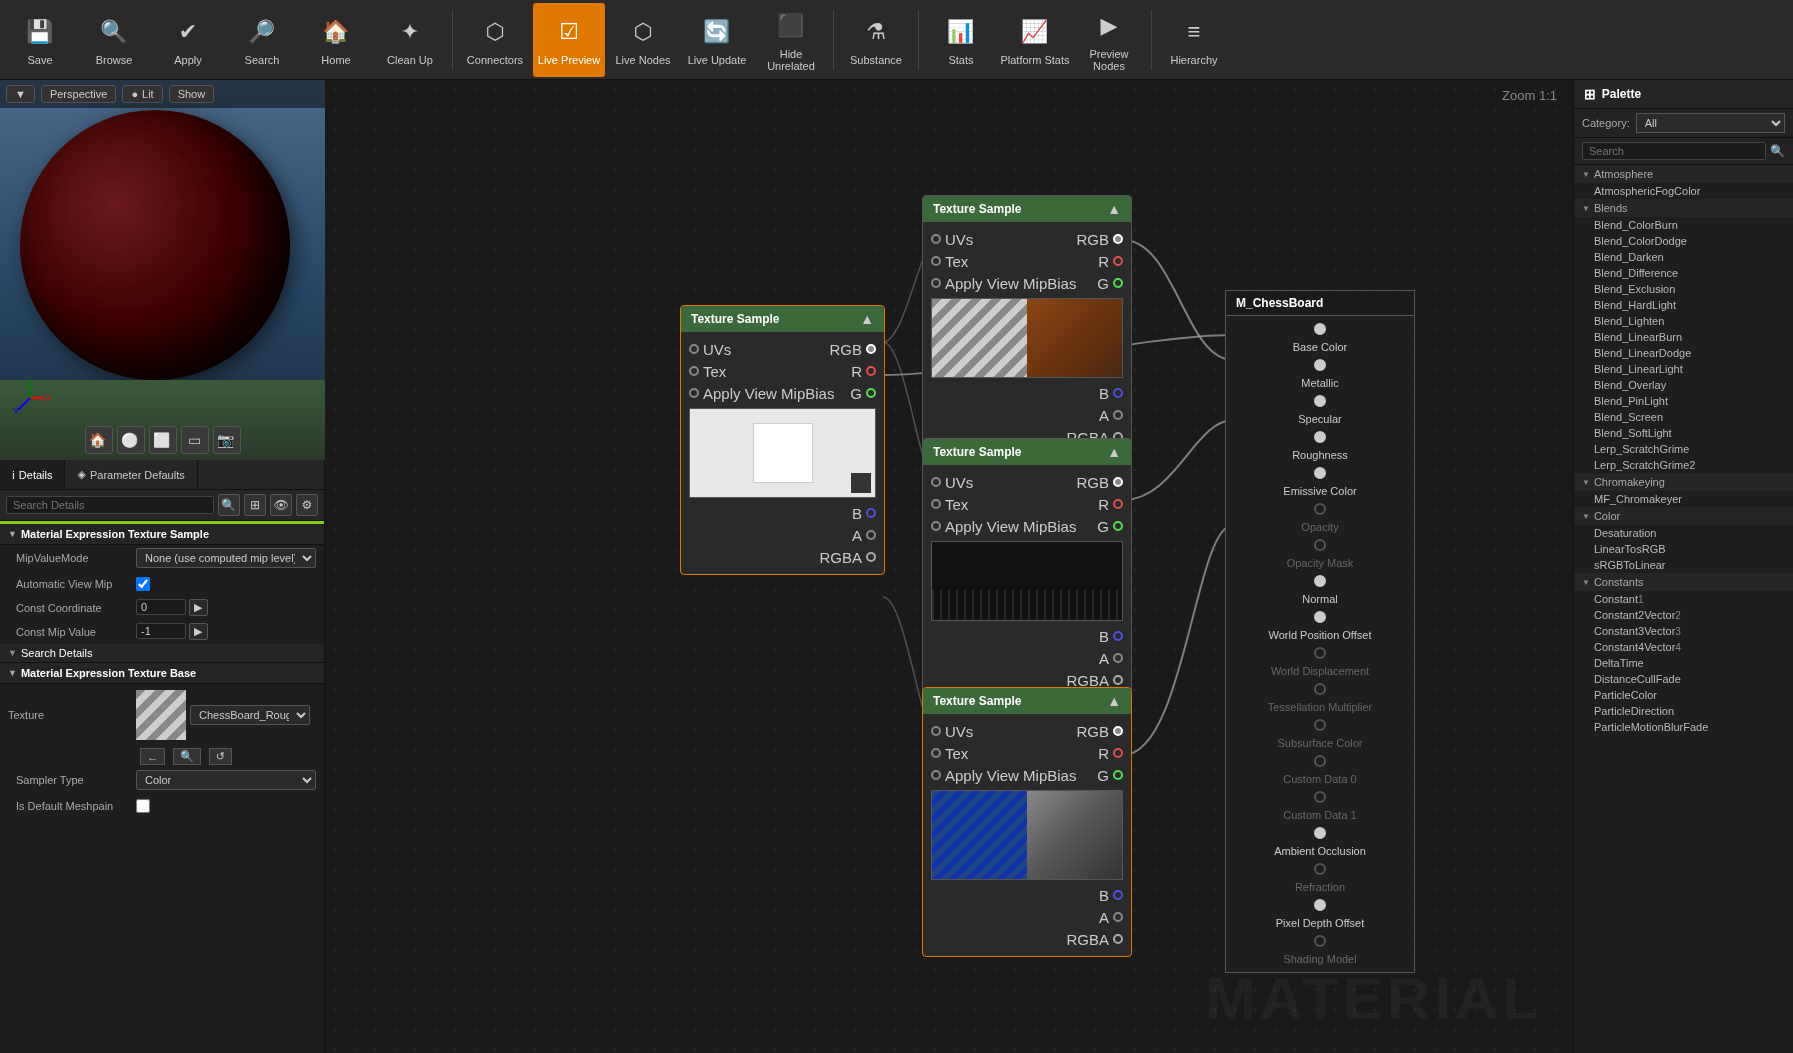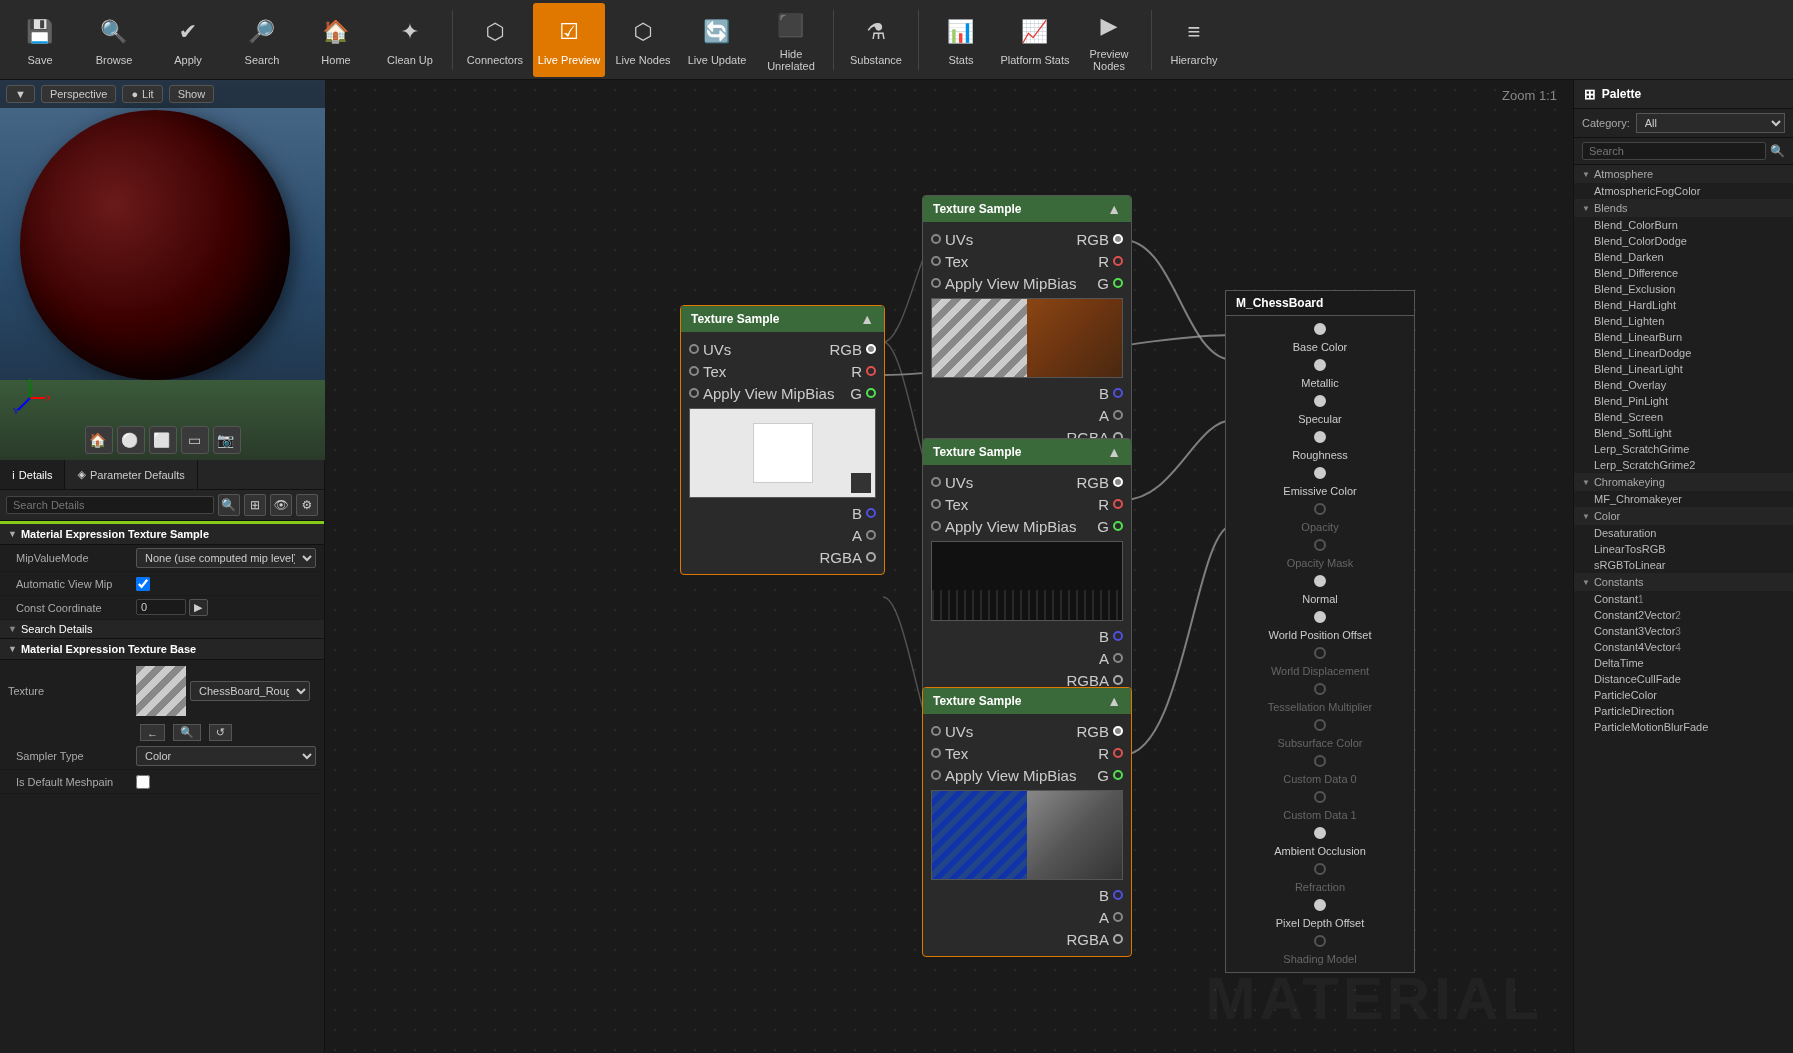--- a/index.html
+++ b/index.html
@@ -659,20 +659,27 @@
         </div>
       </div>
       <div class="prop-row">
         <span class="prop-label">Automatic View Mip</span>
         <input type="checkbox" class="prop-checkbox" checked="" style="">
       </div>
       <div class="prop-row">
         <span class="prop-label">Const Coordinate</span>
         <div class="prop-value">
           <input type="number" class="prop-number" value="0" style="">
+          <button style="background:#2a2a2a;border:1px solid #555;color:#ccc;font-size:11px;padding:1px 4px;cursor:pointer;border-radius:2px;">▶</button>
+        </div>
+      </div>
+      <div class="prop-row">
+        <span class="prop-label">Const Mip Value</span>
+        <div class="prop-value">
+          <input type="number" class="prop-number" value="-1" style="">
           <button style="background:#2a2a2a;border:1px solid #555;color:#ccc;font-size:11px;padding:1px 4px;cursor:pointer;border-radius:2px;">▶</button>
         </div>
       </div>
 
       <div id="search-details-section">
         <span style="font-size:9px;color:#888;">▼</span>
         <span>Search Details</span>
       </div>
 
       <div class="section-header">

